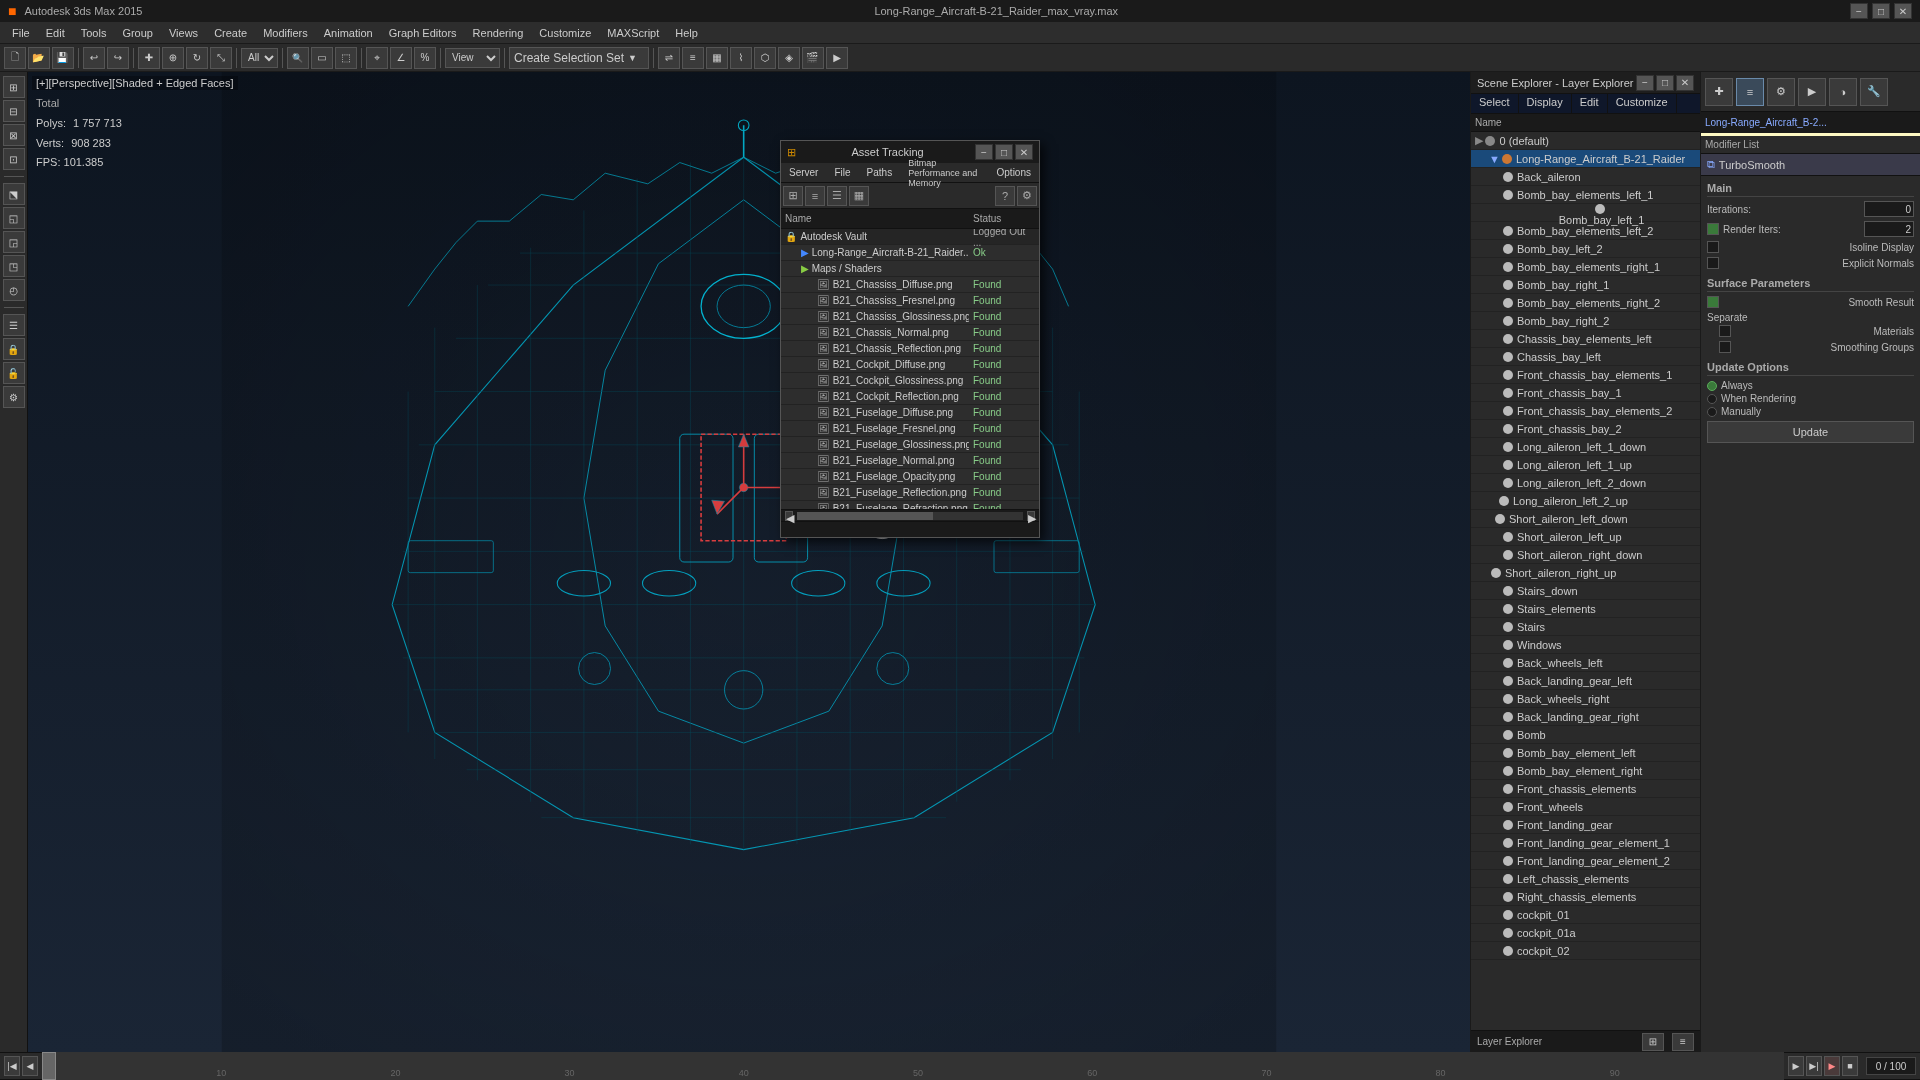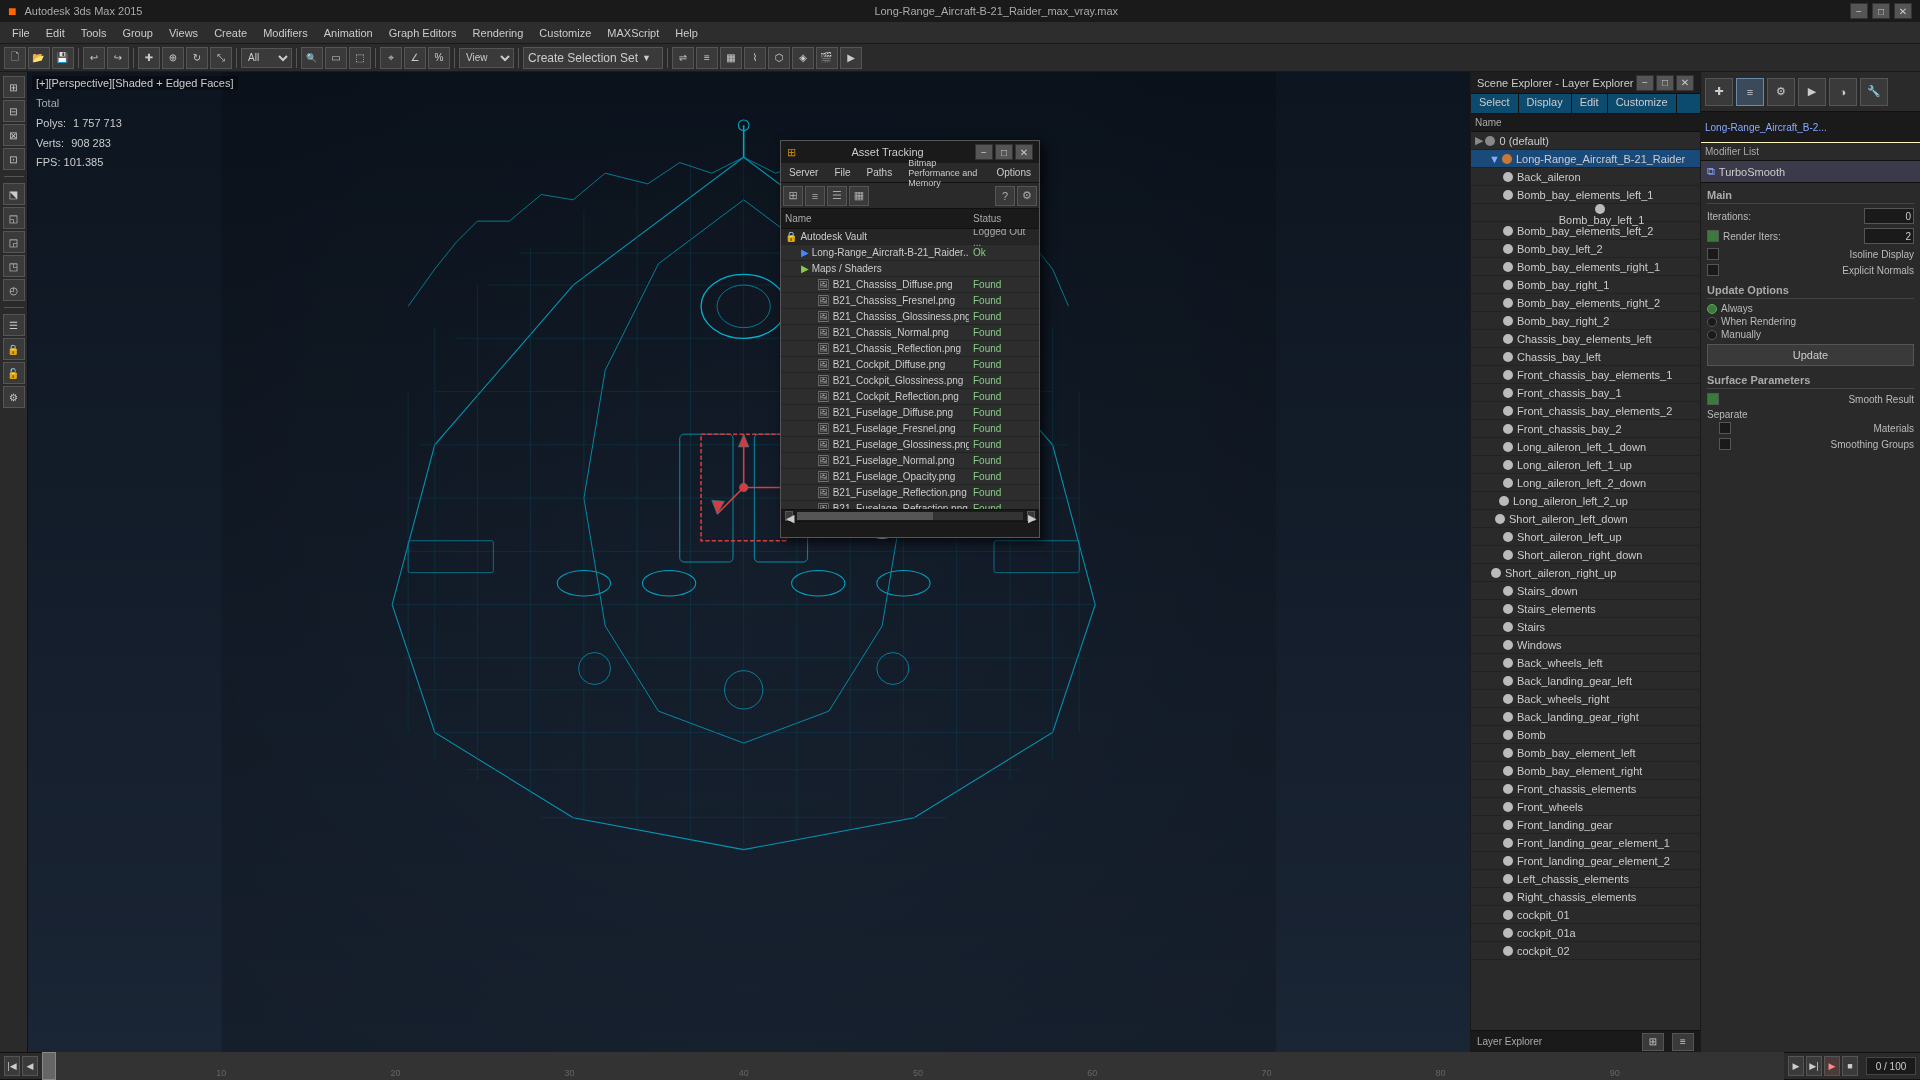--- a/index.html
+++ b/index.html
@@ -136,21 +136,21 @@
   <div class="toolbar-btn" title="Save">💾</div>
   <div class="toolbar-separator"></div>
   <div class="toolbar-btn">↩</div>
   <div class="toolbar-btn">↪</div>
   <div class="toolbar-separator"></div>
   <div class="toolbar-btn">✚</div>
   <div class="toolbar-btn">⊕</div>
   <div class="toolbar-btn">↻</div>
   <div class="toolbar-btn">⤡</div>
   <div class="toolbar-separator"></div>
-  <select class="toolbar-select" style="width:51px;">
+  <select class="toolbar-select" style="width:37px;">
     <option>All</option>
   </select>
   <div class="toolbar-separator"></div>
   <div class="toolbar-btn" style="font-size:9px;">🔍</div>
   <div class="toolbar-btn">▭</div>
   <div class="toolbar-btn">⬚</div>
   <div class="toolbar-separator"></div>
   <div class="toolbar-btn">⌖</div>
   <div class="toolbar-btn">∠</div>
   <div class="toolbar-btn">%</div>
@@ -483,21 +483,21 @@
 
     <div style="height:22px; background:#1e1e1e; display:flex; align-items:center; justify-content:space-between; padding:0 6px; font-size:11px; color:#ccc; border-bottom:1px solid #111;">
       <span>Scene Explorer - Layer Explorer</span>
       <div style="display:flex; gap:2px;">
         <div class="win-btn">−</div>
         <div class="win-btn">□</div>
         <div class="win-btn close">✕</div>
       </div>
     </div>
 
-    <div id="scene-exp-menu" style="display:flex; height:20px; background:#0c4a6e; border-bottom:1px solid #111;">
+    <div id="scene-exp-menu" style="display:flex; height:20px; background:#0f172a; border-bottom:1px solid #111;">
       <div class="scene-menu-item">Select</div>
       <div class="scene-menu-item">Display</div>
       <div class="scene-menu-item">Edit</div>
       <div class="scene-menu-item">Customize</div>
     </div>
 
     <div style="height:18px; background:#1a1a1a; display:flex; align-items:center; padding:0 4px; font-size:10px; color:#aaa; border-bottom:1px solid #111;">
       <span>Name</span>
     </div>
 
@@ -705,21 +705,21 @@
 
     <div id="modifier-icons" style="height:40px; background:#2a2a2a; display:flex; align-items:center; padding:4px; gap:3px; border-bottom:1px solid #111;">
       <div class="mod-icon" title="Create">✚</div>
       <div class="mod-icon" title="Modify" style="background:#3a4a5a; border-color:#6a8aaa;">≡</div>
       <div class="mod-icon" title="Hierarchy">⚙</div>
       <div class="mod-icon" title="Motion">▶</div>
       <div class="mod-icon" title="Display">◑</div>
       <div class="mod-icon" title="Utilities">🔧</div>
     </div>
 
-    <div id="object-name-display" style="height:31px; background:#1a1a1a; display:flex; align-items:center; padding:0 4px; font-size:10px; color:#88aaff; border-bottom:1px solid #fef9c3; overflow:hidden; white-space:nowrap;">Long-Range_Aircraft_B-2...</div>
+    <div id="object-name-display" style="height:24px; background:#1a1a1a; display:flex; align-items:center; padding:0 4px; font-size:10px; color:#88aaff; border-bottom:3px solid #fef9c3; overflow:hidden; white-space:nowrap;">Long-Range_Aircraft_B-2...</div>
 
     <div id="modifier-list-label" style="height:18px; background:#2a2a2a; display:flex; align-items:center; padding:0 4px; font-size:10px; color:#aaa; border-bottom:1px solid #111;">Modifier List</div>
 
     <div id="turbosmooth-item" style="height:22px; background:#3a3a4a; display:flex; align-items:center; padding:0 6px; border-bottom:1px solid #111; cursor:pointer; color:#ccc; font-size:11px;">
       <span style="margin-right:4px; color:#88aaff;">⧉</span>
       <span>TurboSmooth</span>
     </div>
 
     <div id="turbsmooth-params" style="padding:6px; flex:1; overflow-y:auto; font-size:10px;">
 
@@ -737,61 +737,61 @@
         </div>
 
         <div class="param-row">
           <div class="param-checkbox"></div>
           <span class="param-label" style="margin-left:4px;">Isoline Display</span>
         </div>
 
         <div class="param-row">
           <div class="param-checkbox"></div>
           <span class="param-label" style="margin-left:4px;">Explicit Normals</span>
+        </div>
+      </div>
+
+      <div class="param-section">
+        <div class="param-section-title">Surface Parameters</div>
+
+        <div class="param-row">
+          <div class="param-checkbox checked"></div>
+          <span class="param-label" style="margin-left:4px;">Smooth Result</span>
+        </div>
+
+        <div style="font-size:10px; color:#bbb; margin-bottom:2px;">Separate</div>
+
+        <div class="param-row" style="padding-left:12px;">
+          <div class="param-checkbox"></div>
+          <span class="param-label" style="margin-left:4px;">Materials</span>
+        </div>
+
+        <div class="param-row" style="padding-left:12px;">
+          <div class="param-checkbox"></div>
+          <span class="param-label" style="margin-left:4px;">Smoothing Groups</span>
         </div>
       </div>
 
       <div class="param-section">
         <div class="param-section-title">Update Options</div>
         <div class="radio-group">
           <div class="radio-row">
             <div class="radio-btn selected"></div>
             <span>Always</span>
           </div>
           <div class="radio-row">
             <div class="radio-btn"></div>
             <span>When Rendering</span>
           </div>
           <div class="radio-row">
             <div class="radio-btn"></div>
             <span>Manually</span>
           </div>
         </div>
         <button class="update-btn">Update</button>
-      </div>
-
-      <div class="param-section">
-        <div class="param-section-title">Surface Parameters</div>
-
-        <div class="param-row">
-          <div class="param-checkbox checked"></div>
-          <span class="param-label" style="margin-left:4px;">Smooth Result</span>
-        </div>
-
-        <div style="font-size:10px; color:#bbb; margin-bottom:2px;">Separate</div>
-
-        <div class="param-row" style="padding-left:12px;">
-          <div class="param-checkbox"></div>
-          <span class="param-label" style="margin-left:4px;">Materials</span>
-        </div>
-
-        <div class="param-row" style="padding-left:12px;">
-          <div class="param-checkbox"></div>
-          <span class="param-label" style="margin-left:4px;">Smoothing Groups</span>
-        </div>
       </div>
     </div>
   </div>
 </div>
 
 <div id="timeline" style="height:28px; background:#2a2a2a; display:flex; align-items:center; border-top:1px solid #111; border-bottom:1px solid #111;">
   <div style="display:flex; align-items:center; gap:2px; padding:0 4px;">
     <div class="tl-btn">|◀</div>
     <div class="tl-btn">◀</div>
   </div>

